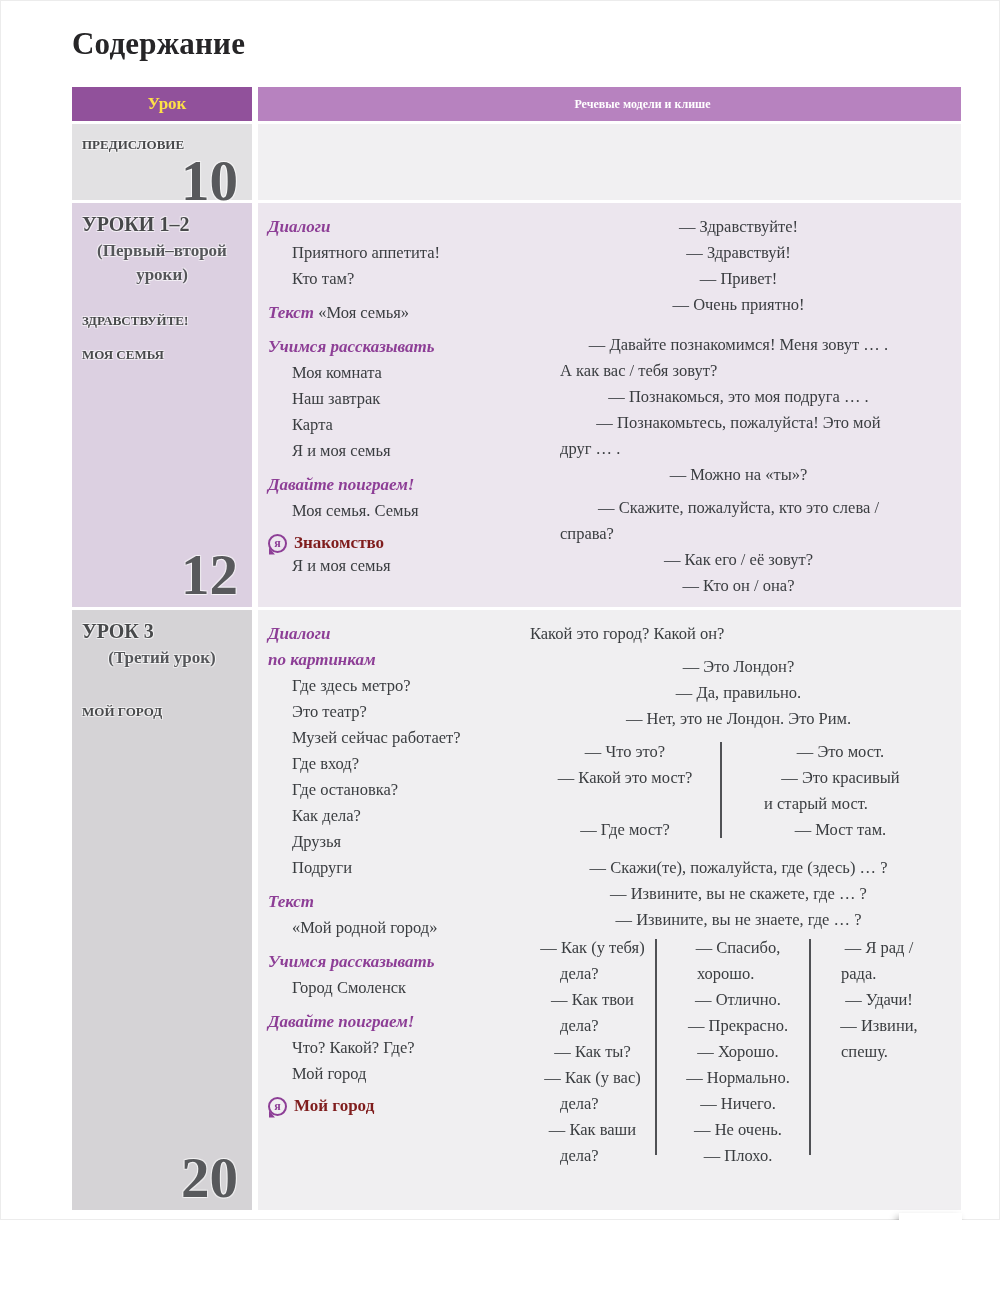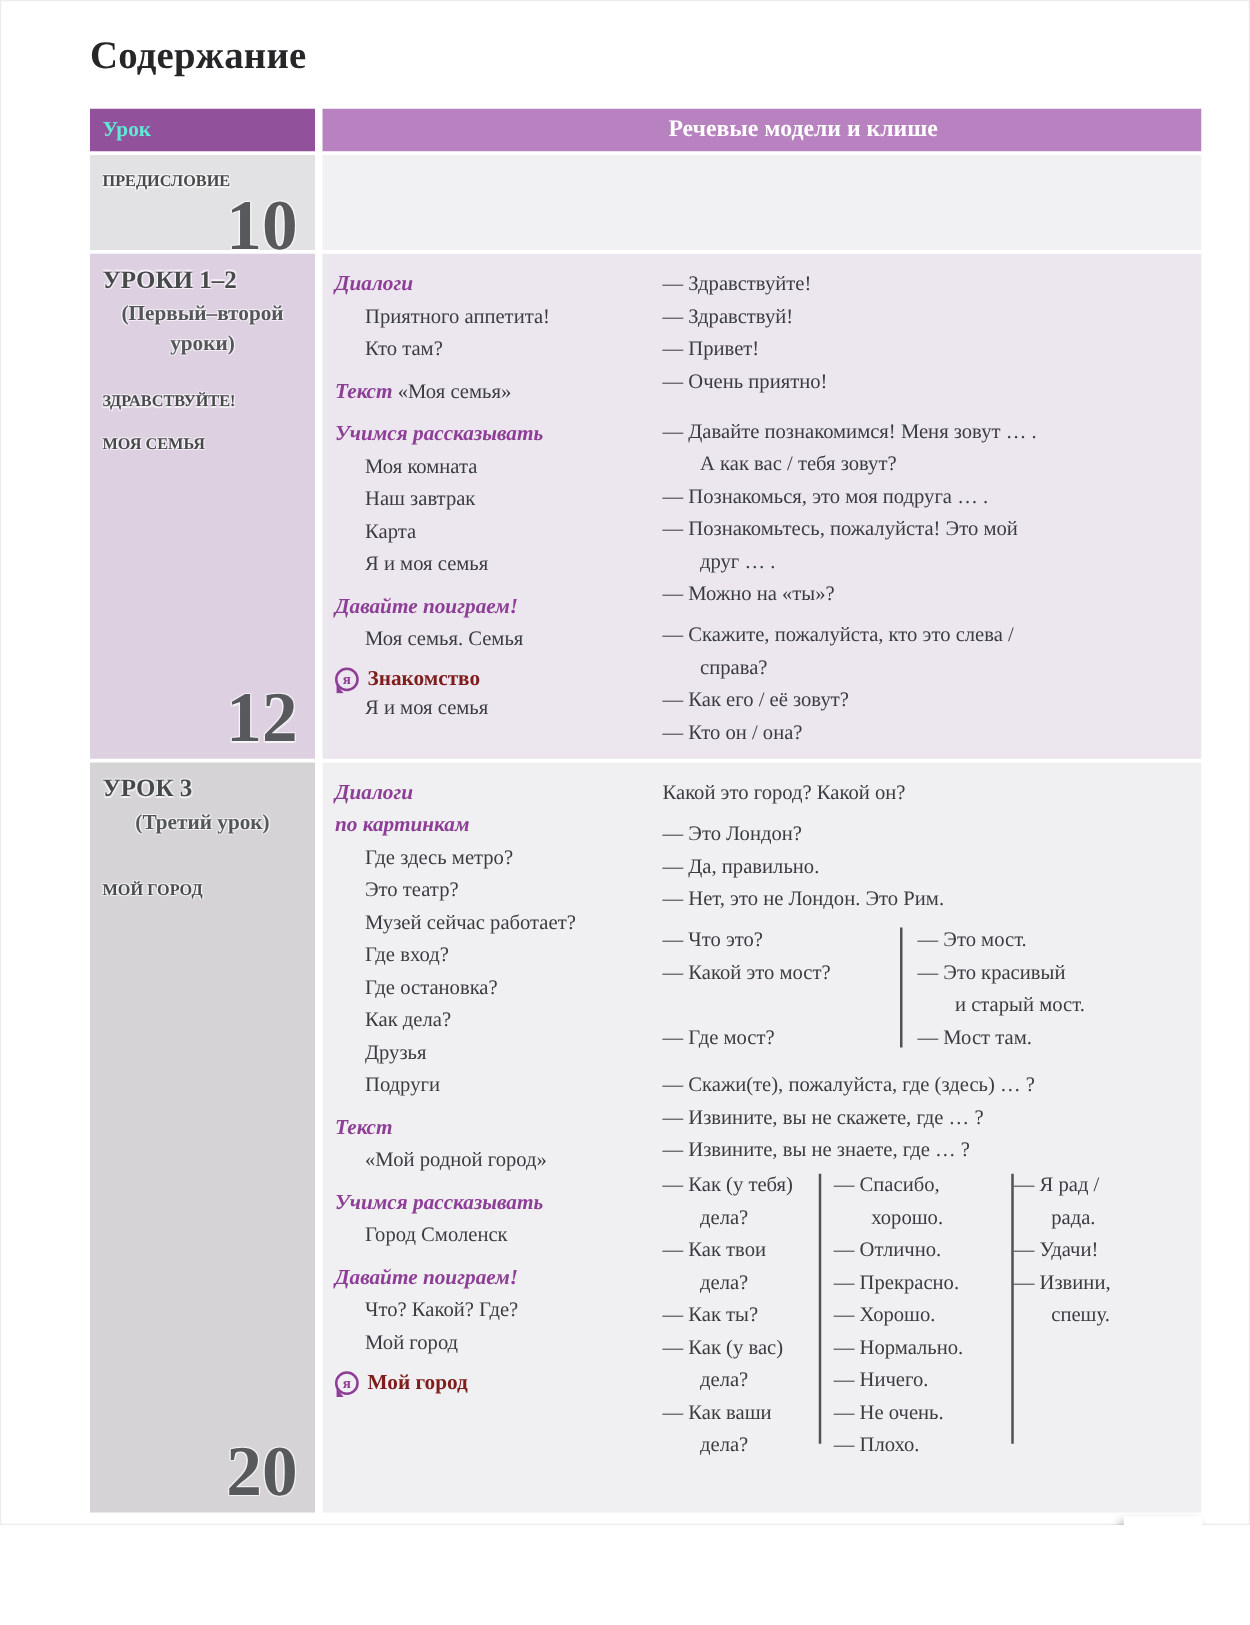--- a/index.html
+++ b/index.html
@@ -4,22 +4,22 @@
 <style>
   html,body{margin:0;padding:0;background:#ffffff;}
   .sheet{width:1000px;height:1220px;position:relative;background:#fff;overflow:hidden;
          font-family:Liberation Serif, serif;box-shadow:inset 0 0 0 1px #ececec;}
   .content{padding:26px 0 0 72px;}
   .doc-title{font-size:31px;font-weight:700;color:#262527;margin:0 0 25px 0;letter-spacing:.2px;}
 
   
   .toc{width:889px;display:grid;grid-template-columns:180px 703px;
        grid-template-rows:34px 76px 404px 600px;row-gap:3px;column-gap:6px;}
-  .hl{background:#91519b;color:#5eead4;font-weight:700;font-size:17px;display:flex;align-items:center;padding-left:10px;}
-  .hr{background:#b782bf;color:#fff;font-weight:700;font-size:19px;display:flex;align-items:center;justify-content:center;padding-left:66px;}
+  .hl{background:#91519b;color:#fde047;font-weight:700;font-size:17px;display:flex;align-items:center;padding-left:10px;justify-content:center;}
+  .hr{background:#b782bf;color:#fff;font-weight:700;font-size:12px;display:flex;align-items:center;justify-content:center;padding-left:66px;}
 
   .cl{display:flex;flex-direction:column;padding:9px 10px 8px 10px;}
   .r1l{background:#e2e1e3}.r1r{background:#f1f0f2}
   .r2l{background:#dcd0e1}.r2r{background:#ece6ee}
   .r3l{background:#d5d3d6}.r3r{background:#f0eff1}
 
   .outline{text-shadow:1px 1px 0 rgba(255,255,255,.5),-1px -1px 0 rgba(255,255,255,.5),
            1px -1px 0 rgba(255,255,255,.5),-1px 1px 0 rgba(255,255,255,.5);}
   .lt{font-size:20px;font-weight:700;color:#48494b;line-height:25px;}
   .ls{font-size:17px;font-weight:700;color:#55565a;line-height:24px;margin-top:2px;text-align:center;}
@@ -36,21 +36,21 @@
   .mt8{margin-top:8px}.mt14{margin-top:14px}.mt7{margin-top:7px}.mt12{margin-top:12px}
   .tline .ph{display:inline;}
   .icon-line{display:flex;align-items:center;gap:7px;margin-top:9px;}
   .bubble{width:19px;height:19px;box-sizing:border-box;border:2px solid #8d3e96;border-radius:50%;
           color:#8d3e96;font-size:12px;font-weight:700;display:flex;align-items:center;justify-content:center;
           position:relative;flex:0 0 auto;background:transparent;}
   .bubble::after{content:"";position:absolute;left:-1px;bottom:-4px;width:7px;height:7px;background:#8d3e96;
           clip-path:polygon(0 0,85% 100%,0 100%);}
   .ih{color:#7f1d1d;font-weight:700;font-size:17px;line-height:20px;}
 
-  .dash{padding-left:30px;text-indent:-30px;}
+  .dash{padding-left:30px;text-indent:-30px;text-align:center;}
   .cont{padding-left:30px;}
 
   .bridge{display:flex;margin-top:7px;}
   .bleft{flex:0 0 190px;width:190px;}
   .bright{flex:1;padding-left:12px;}
   .gap26{margin-top:26px;}
   .vdiv{width:2px;background:#505155;align-self:stretch;margin:3px 0 5px 0;flex:0 0 2px;}
 
   .how{display:flex;margin-top:2px;}
   .hc1{flex:0 0 125px;width:125px;}

